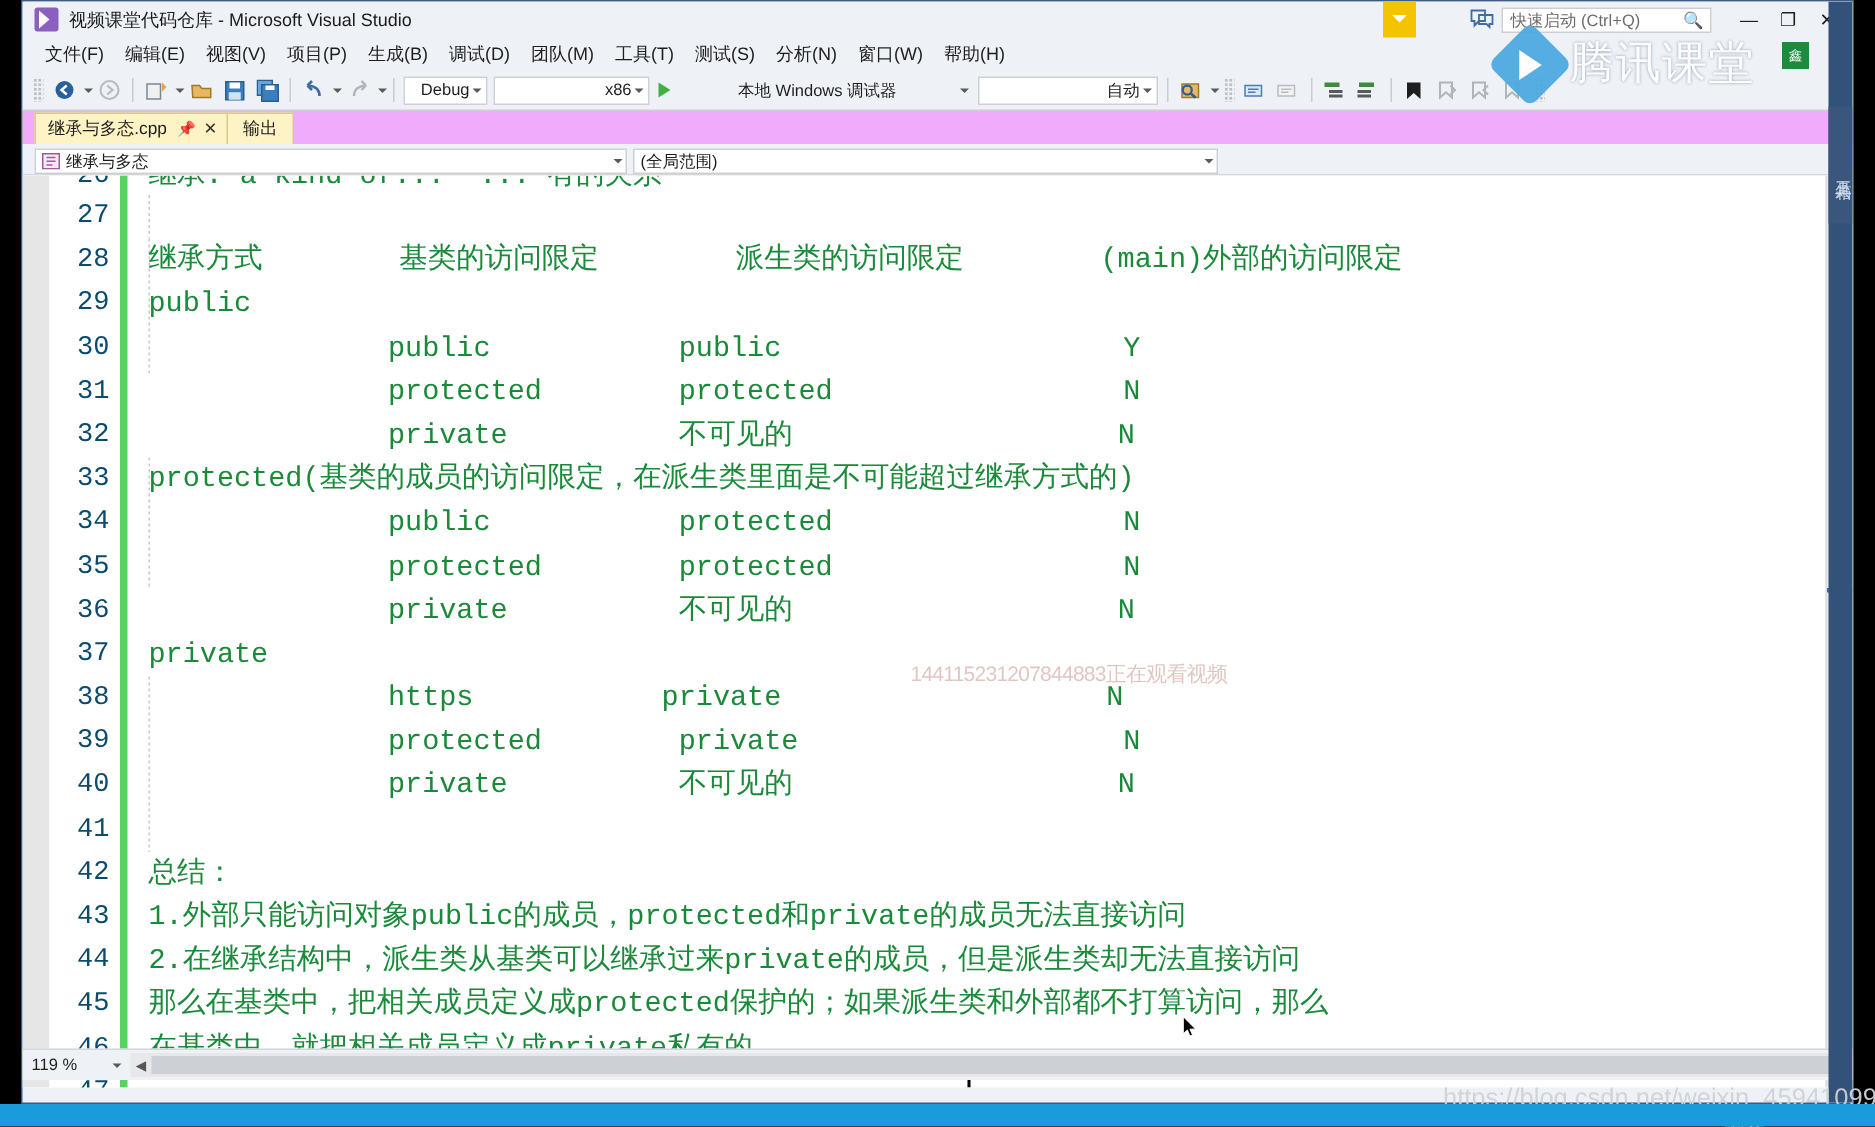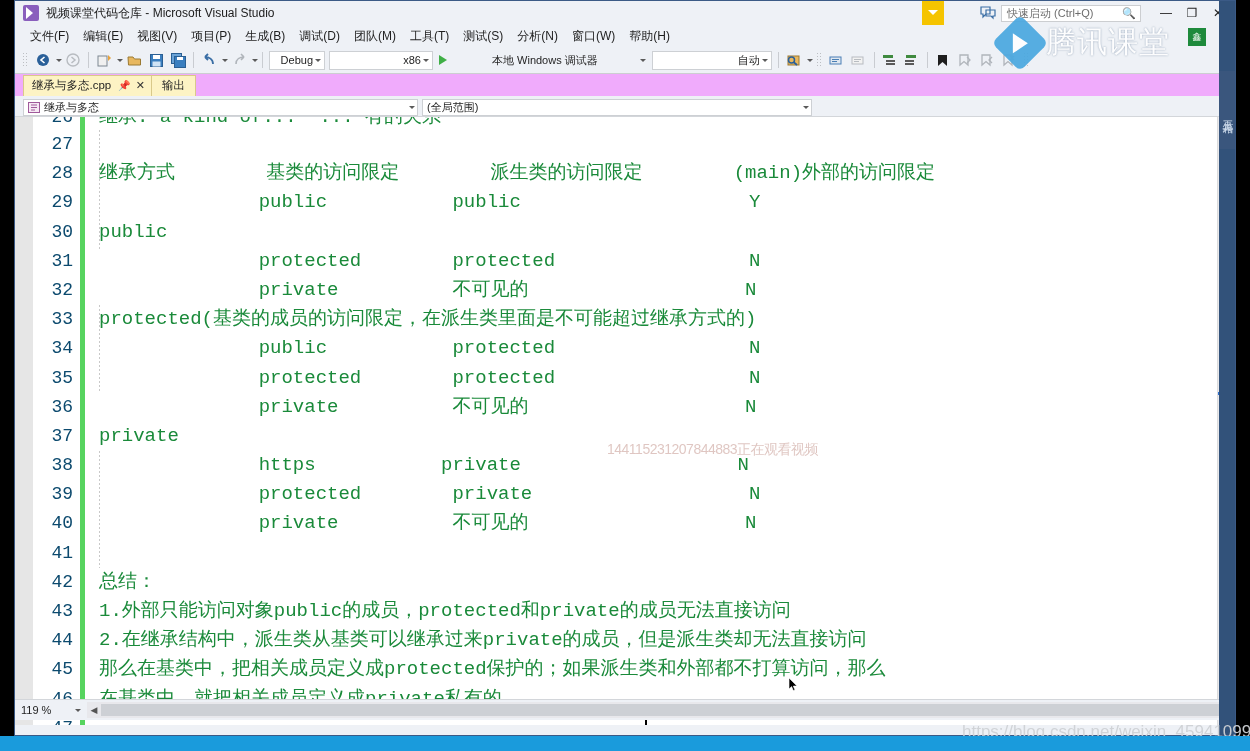--- a/index.html
+++ b/index.html
@@ -721,22 +721,22 @@
       <div class="code-area">
         <div class="indent-guide" style="top:42px; height:90px;"></div>
         <div class="indent-guide" style="top:188px; height:88px;"></div>
         <div class="indent-guide" style="top:334px; height:88px;"></div>
         <div class="indent-guide" style="top:13px; height:29px;"></div>
         <div class="indent-guide" style="top:422px; height:29px;"></div>
 
         <div class="code-line" style="height:13px;line-height:0px;overflow:hidden;">继承: a kind of...  ... 有的关系</div>
         <div class="code-line"></div>
         <div class="code-line">继承方式        基类的访问限定        派生类的访问限定        (main)外部的访问限定</div>
+        <div class="code-line">public</div>
         <div class="code-line">              public           public                    Y</div>
-        <div class="code-line">public</div>
         <div class="code-line">              protected        protected                 N</div>
         <div class="code-line">              private          不可见的                   N</div>
         <div class="code-line">protected(基类的成员的访问限定，在派生类里面是不可能超过继承方式的)</div>
         <div class="code-line">              public           protected                 N</div>
         <div class="code-line">              protected        protected                 N</div>
         <div class="code-line">              private          不可见的                   N</div>
         <div class="code-line">private</div>
         <div class="code-line">              https           private                   N</div>
         <div class="code-line">              protected        private                   N</div>
         <div class="code-line">              private          不可见的                   N</div>

